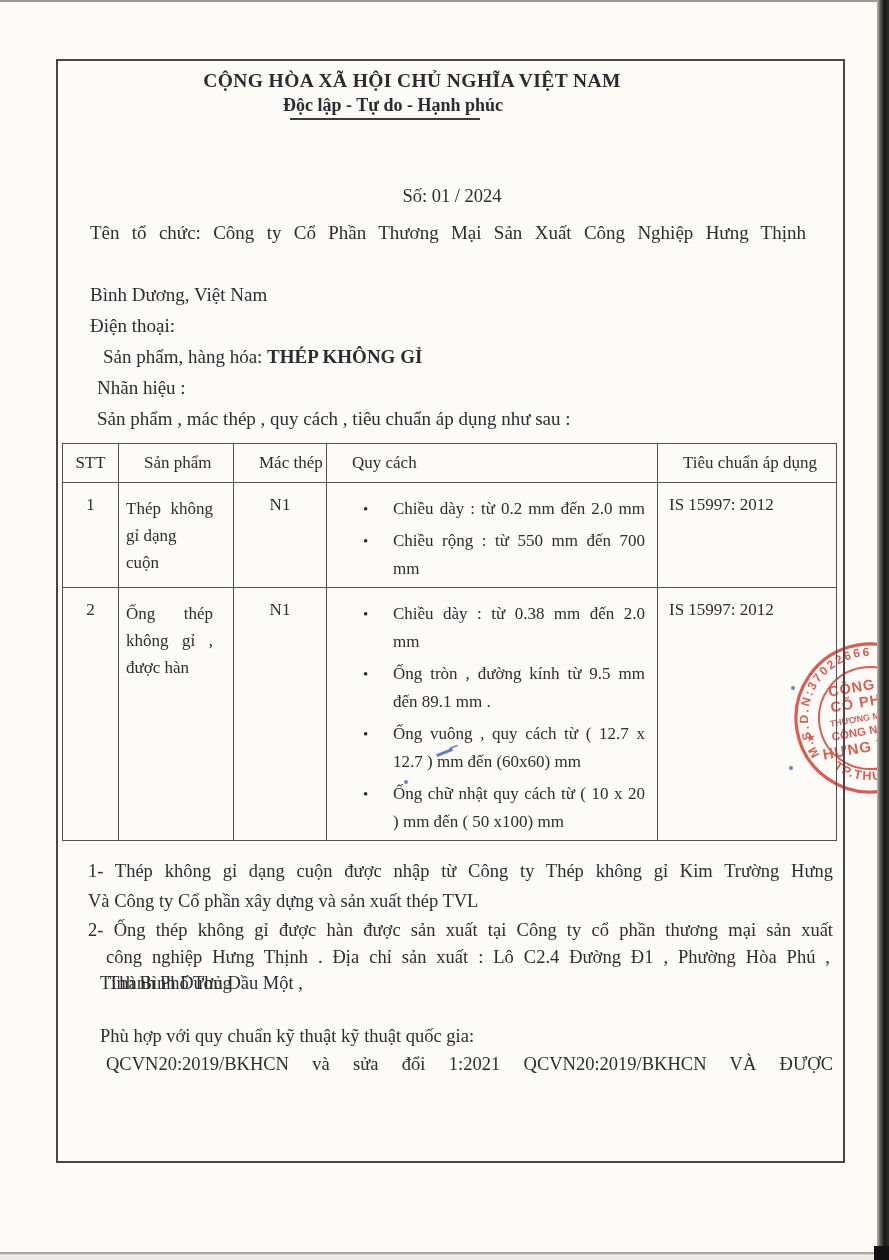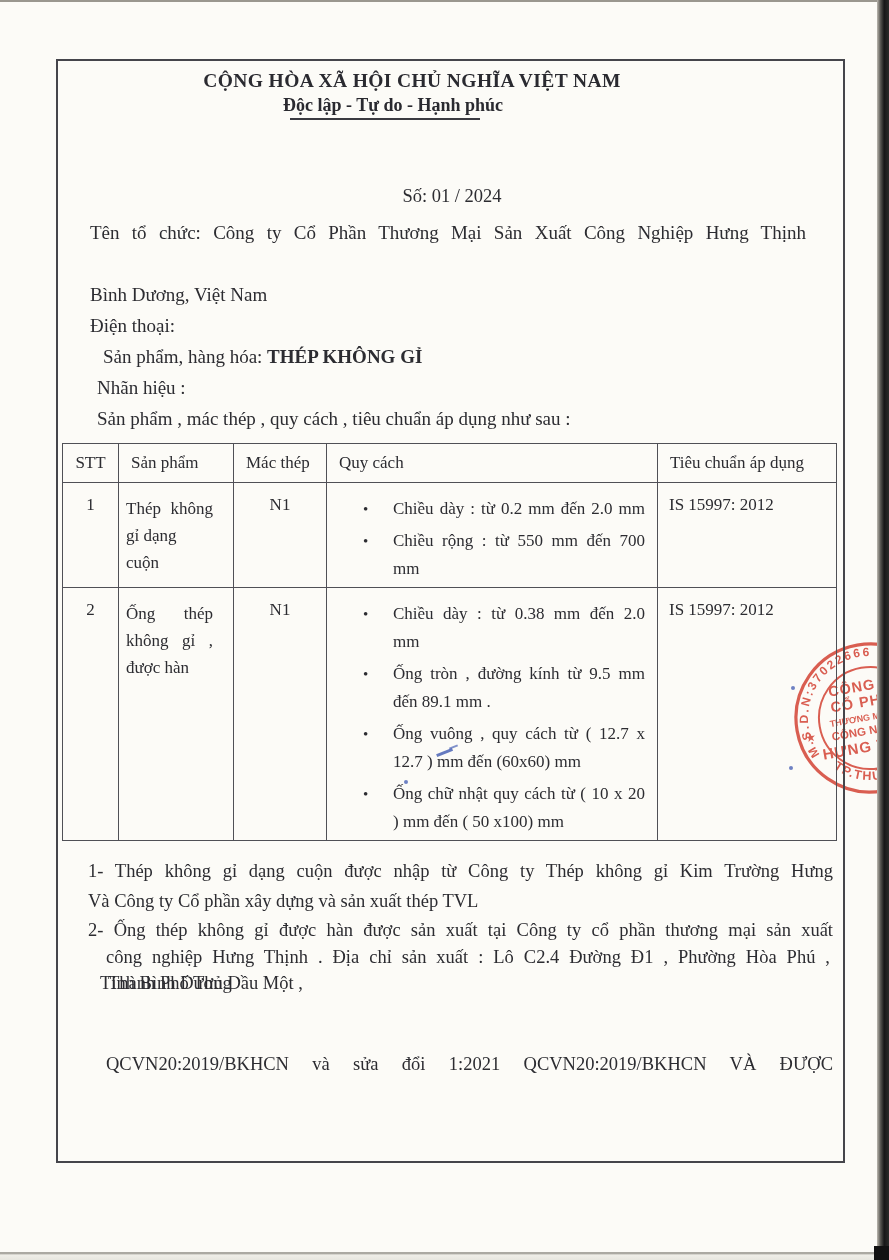--- a/index.html
+++ b/index.html
@@ -32,21 +32,21 @@
 
   .bodyline{font-size:19px;white-space:nowrap;}
   .jline{white-space:normal;text-align:justify;text-align-last:justify;}
 
   
   .spec-table{left:62px;top:443px;z-index:3;border-collapse:collapse;table-layout:fixed;background:transparent;}
   .spec-table td,.spec-table th{
     border:1.6px solid #505056;font-weight:normal;vertical-align:top;
     font-size:17px;padding:0;background:transparent;color:#2c2c31;
   }
-  .spec-table th{height:38px;vertical-align:middle;text-align:left;padding-left:12px;}
+  .spec-table th{height:38px;vertical-align:middle;text-align:left;padding-left:25px;}
   .spec-table th.c{text-align:center;padding-left:0;}
   .cell-stt{text-align:center;padding-top:12px!important;}
   .cell-sp{padding:12px 20px 0 7px!important;}
   .cell-sp .ln{line-height:27px;}
   .cell-mac{text-align:center;padding-top:12px!important;}
   .cell-qc{padding:12px 0 0 36px!important;}
   .cell-tc{padding:12px 0 0 11px!important;}
   .ln{line-height:28.5px;}
   .ln.j{text-align:justify;text-align-last:justify;}
   .brow{display:flex;margin-bottom:3px;}
@@ -167,20 +167,21 @@
     </tr>
   </tbody>
     </table>
 
   <div class="abs note j" style="left:88px;top:861px;width:745px;">1-  Thép không gỉ dạng cuộn được nhập từ Công ty Thép không gỉ Kim Trường Hưng</div>
   <div class="abs note" style="left:88px;top:891px;">Và Công ty Cổ phần xây dựng và sản xuất thép TVL</div>
   <div class="abs note j" style="left:88px;top:920px;width:745px;">2-  Ống thép không gỉ được hàn được sản xuất tại Công ty cổ phần thương mại sản xuất</div>
   <div class="abs note j" style="left:106px;top:947px;width:724px;">công nghiệp Hưng Thịnh . Địa chỉ sản xuất : Lô C2.4 Đường Đ1 , Phường Hòa Phú ,</div>
   <div class="abs note" style="left:108px;top:973px;">Thành Phố Thủ Dầu Một ,</div>
   <div class="abs note" style="left:100px;top:973px;">Tỉnh Bình Dương</div>
+  <div class="abs note" style="left:100px;top:1026px;">Phù hợp với quy chuẩn kỹ thuật kỹ thuật quốc gia:</div>
   <div class="abs note j" style="left:106px;top:1054px;width:727px;">QCVN20:2019/BKHCN  và  sửa  đổi  1:2021  QCVN20:2019/BKHCN  VÀ  ĐƯỢC</div>
 
   <svg class="abs stamp" viewBox="-104 -104 208 208">
     <g transform="rotate(-10)" fill="#d5493b" stroke="none">
       <circle cx="0" cy="0" r="74" fill="none" stroke="#d5493b" stroke-width="3.2"></circle>
       <circle cx="0" cy="0" r="51" fill="none" stroke="#d5493b" stroke-width="2"></circle>
       <defs>
         <path id="arcTop" d="M -54.7 29.1 A 62 62 0 1 1 58.3 -21.2" fill="none"></path>
         <path id="arcBot" d="M -47.5 39.9 A 62 62 0 0 0 47.5 39.9" fill="none"></path>
       </defs>

